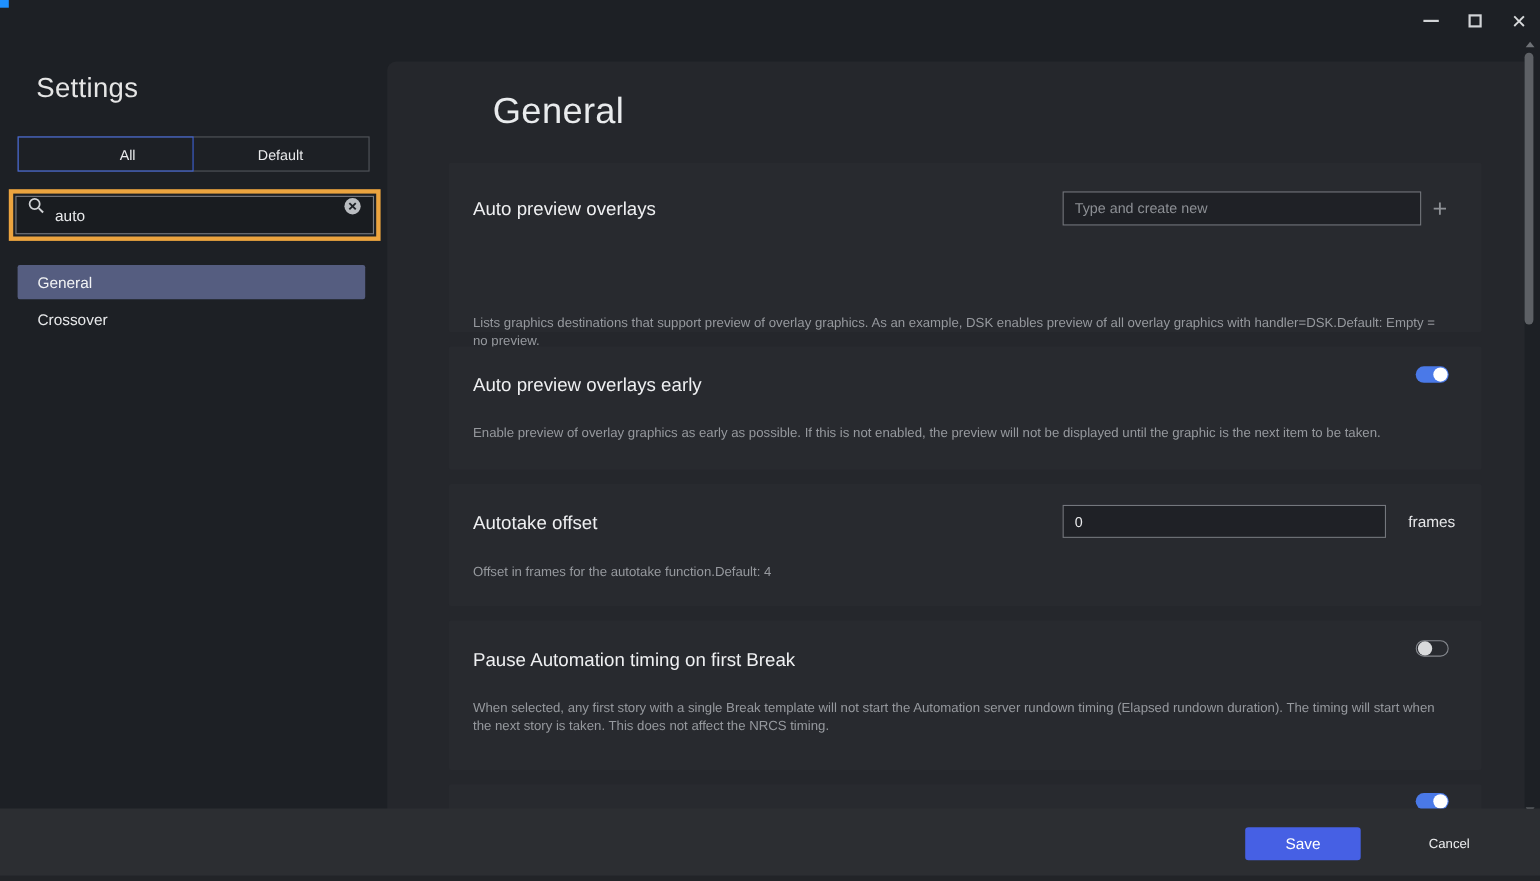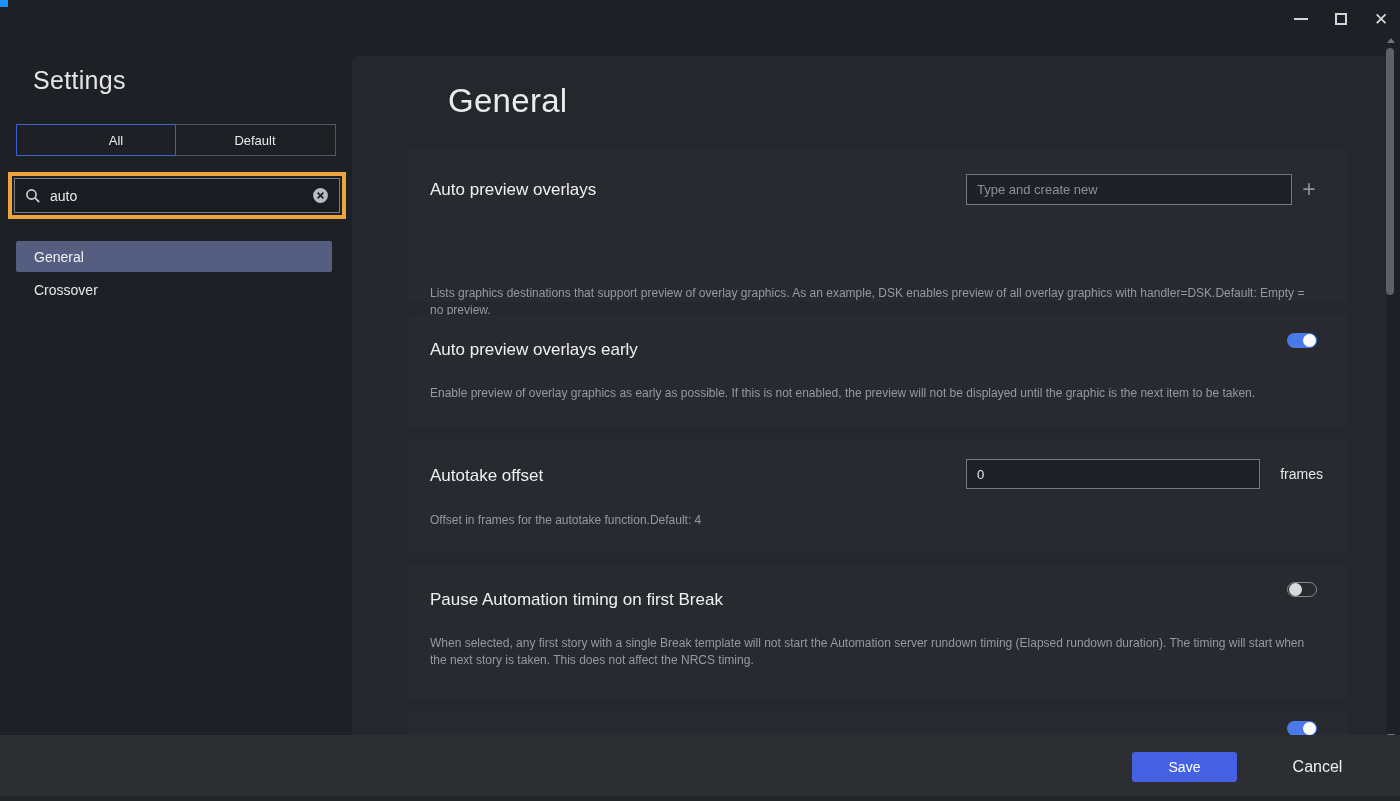--- a/index.html
+++ b/index.html
@@ -20,21 +20,21 @@
 
   
   .sidebar { position:absolute; left:0; top:0; width:352px; height:735px; }
   .sidebar-title { position:absolute; left:33px; top:66px; font-size:25px; font-weight:400; color:#e5e5e5; letter-spacing:.3px; }
 
   .tab-group { position:absolute; left:16px; top:124px; width:320px; height:32px; display:flex; border:1px solid #53565c; }
   .tab { flex:1 1 50%; display:flex; align-items:center; justify-content:center; font-size:13px; color:#e9eaec; cursor:pointer; }
   .tab.selected { border:1px solid #3e62d6; margin:-1px; height:32px;padding-left:40px; }
 
   .search-wrap { position:absolute; left:8px; top:172px; width:338px; height:47px; border:4px solid #eca43f; background:transparent; display:flex; align-items:center; }
-  .search-box { margin:0 2px; flex:1; height:35px; background:#191c20; border:1px solid #797c82; display:flex; align-items:center; padding:0 10px; }
+  .search-box { margin:0 2px; flex:1; height:35px; background:#191c20; border:1px solid #797c82; display:flex; padding:0 10px; }
   .search-box svg { flex:0 0 auto; }
   .search-input { flex:1; background:transparent; border:none; outline:none; color:#e9eaec; font-size:14px; font-family:"Liberation Sans", sans-serif; margin-left:9px; }
   .clear-btn { flex:0 0 auto; width:17px; height:17px; cursor:pointer; }
 
   .nav { position:absolute; left:16px; top:241px; width:316px; }
   .nav-item { height:31px; display:flex; align-items:center; padding-left:18px; font-size:14px; color:#e7e8ea; border-radius:2px; cursor:pointer; margin-bottom:2px; }
   .nav-item.selected { background:#555d80; color:#f2f3f4; }
 
   
   .main-panel { position:absolute; left:352px; top:56px; right:14px; bottom:0; background:#25272c; border-top-left-radius:8px; }
@@ -81,21 +81,21 @@
   
   .scrollbar { position:absolute; right:3px; top:32px; width:12px; height:713px; }
   .sb-arrow-up { position:absolute; top:6px; left:2px; width:0; height:0; border-left:4px solid transparent; border-right:4px solid transparent; border-bottom:5px solid #6f7277; }
   .sb-thumb { position:absolute; top:16px; left:1px; width:8px; height:247px; border-radius:4px; background:#5d6065; }
   .sb-arrow-down { position:absolute; top:702px; left:2px; width:0; height:0; border-left:4px solid transparent; border-right:4px solid transparent; border-top:5px solid #6f7277; }
 
   
   .footer { position:absolute; left:0; bottom:0; width:1400px; height:66px; background:#2c2e32; z-index:5; }
   .footer::after { content:""; position:absolute; left:0; bottom:0; width:100%; height:5px; background:#222428; }
   .save-btn { position:absolute; right:163px; top:17px; width:105px; height:30px; background:#4660e4; color:#ffffff; border:none; border-radius:3px; font-size:14px; font-family:"Liberation Sans", sans-serif; cursor:pointer; }
-  .cancel-btn { position:absolute; right:40px; top:17px; width:85px; height:30px; background:transparent; color:#edeef0; border:none; font-size:16px; font-family:"Liberation Sans", sans-serif; cursor:pointer; }
+  .cancel-btn { position:absolute; right:40px; top:17px; width:85px; height:30px; background:transparent; color:#edeef0; border:none; font-size:12px; font-family:"Liberation Sans", sans-serif; cursor:pointer; }
 </style>
 </head>
 <body>
 
 <div class="window">
 
   <div class="corner-fragment"></div>
 
   <div class="win-controls">
     <div class="win-btn">

